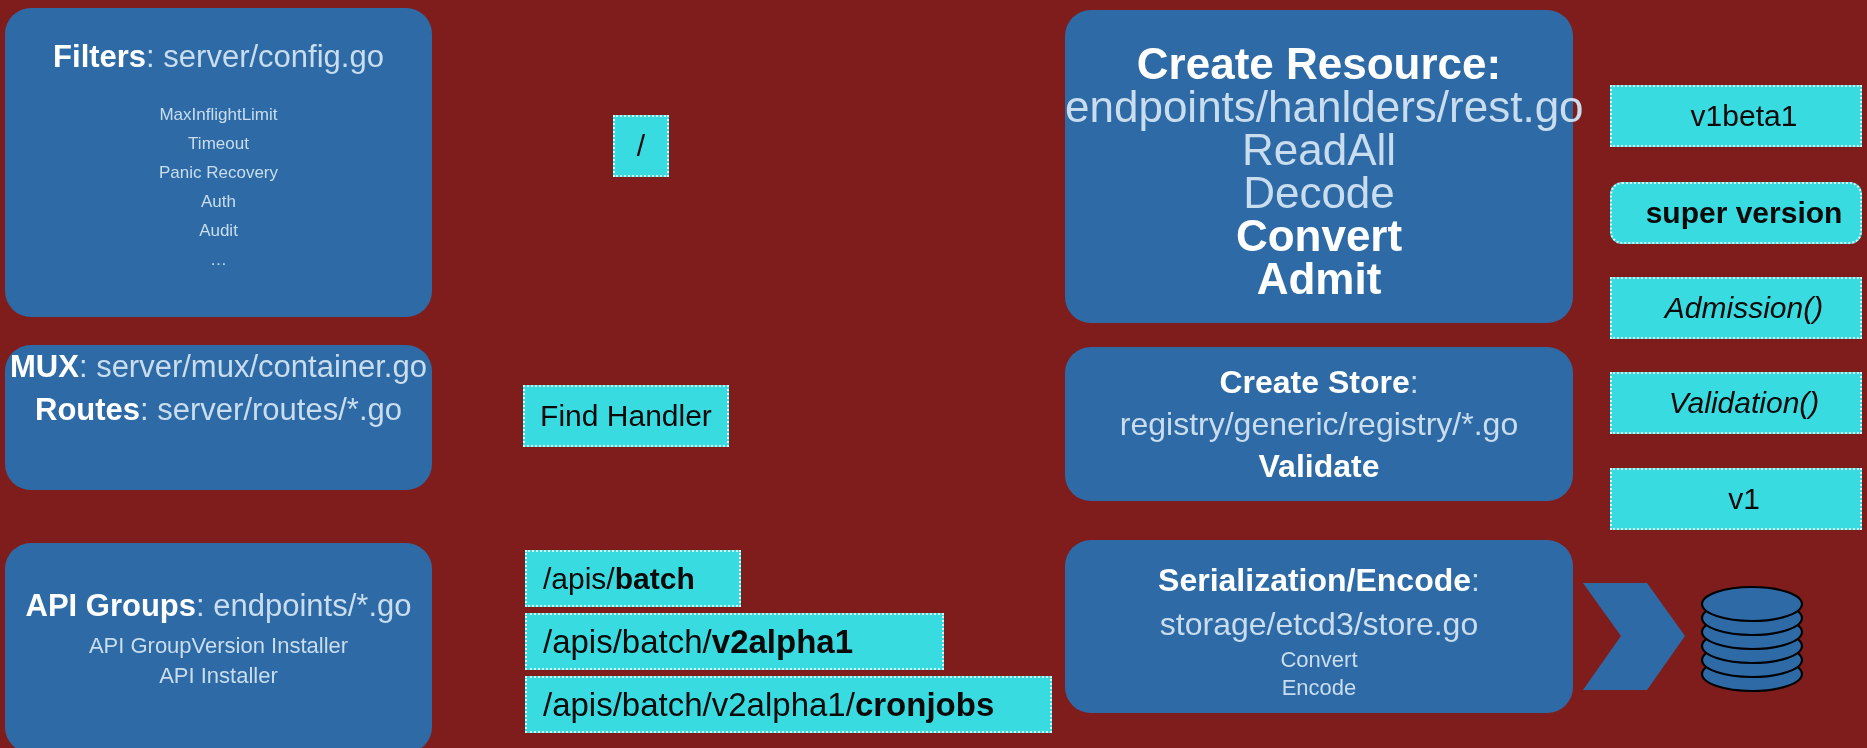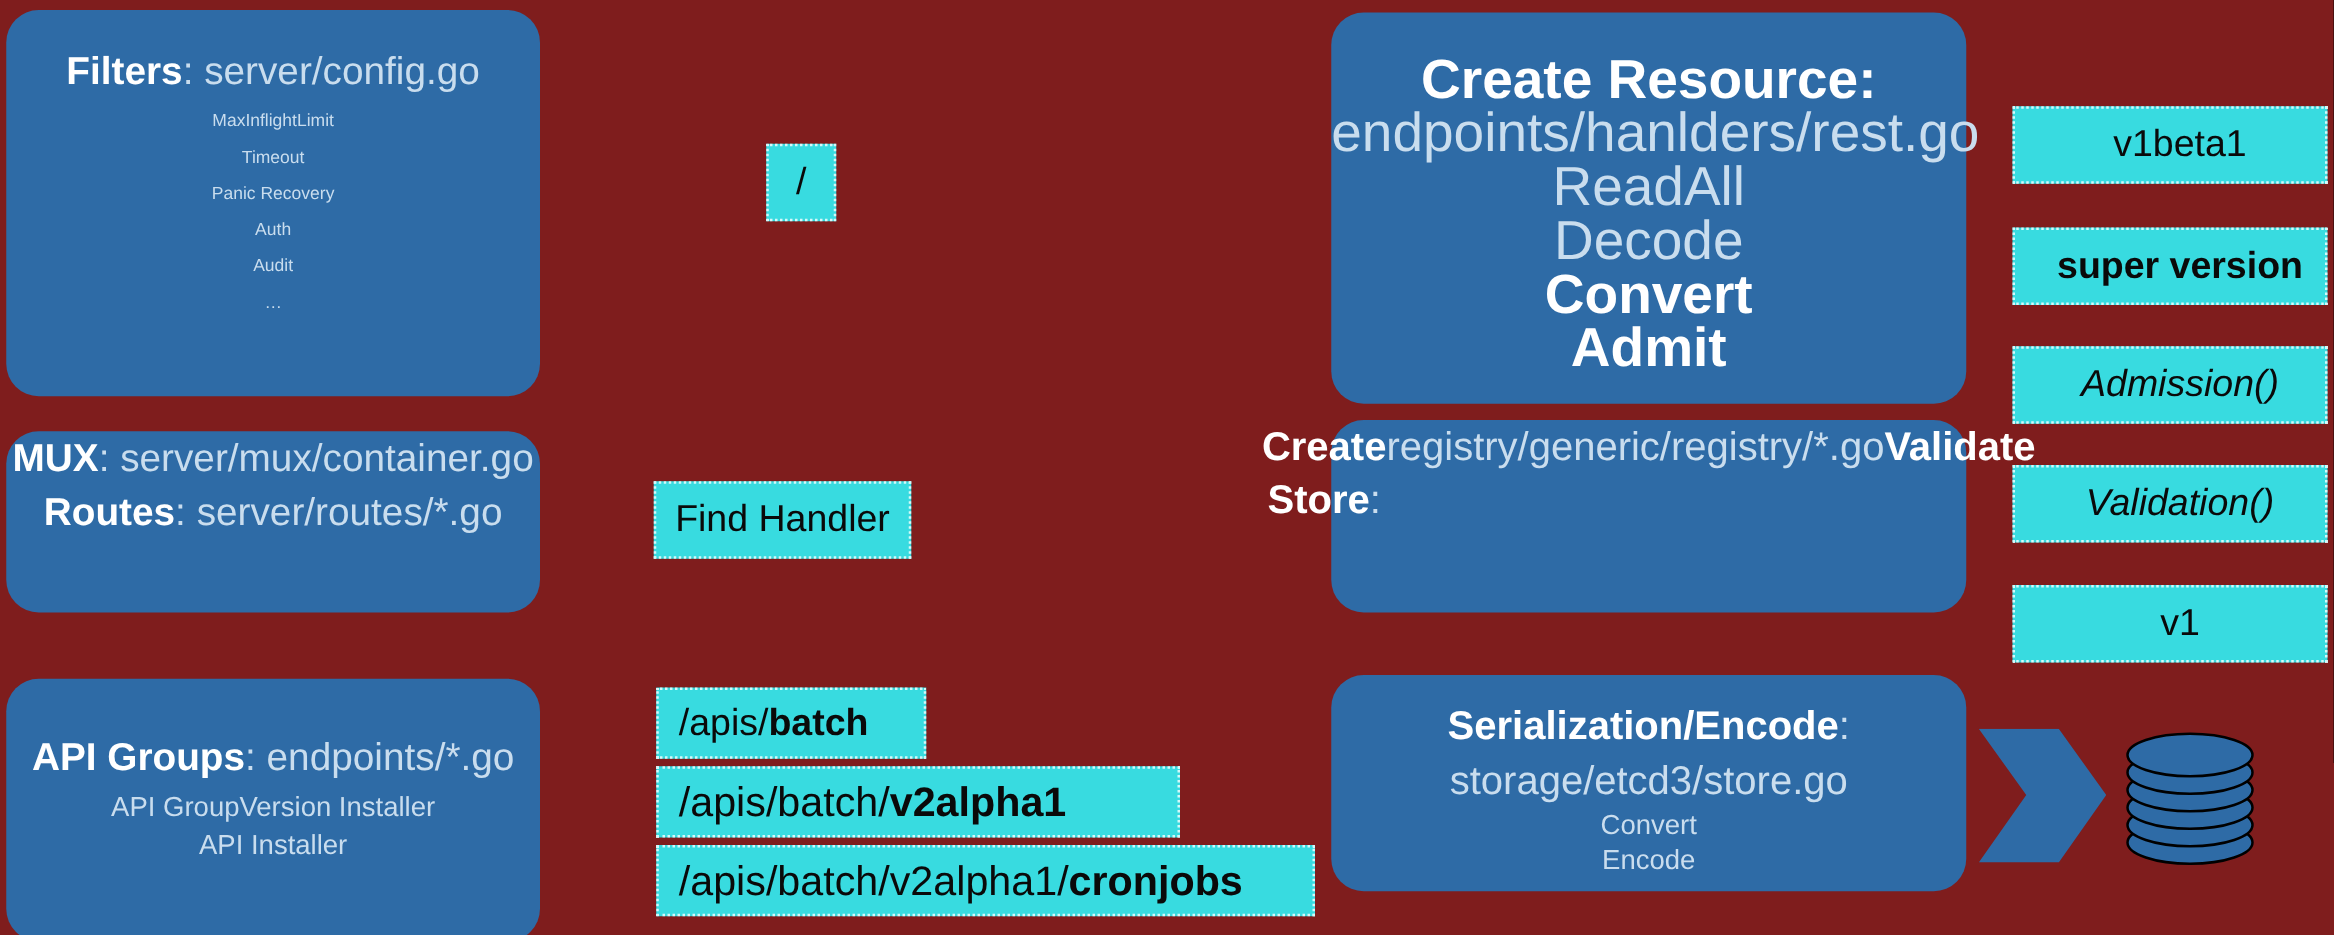--- a/index.html
+++ b/index.html
@@ -14,37 +14,37 @@
   .bluebox .title{color:#c9ddee;}
   .bluebox b{color:#ffffff;font-weight:bold;}
   .boldline{color:#ffffff;font-weight:bold;}
   .cyan{
     position:absolute;background:#38dbe0;color:#0a0a0a;box-sizing:border-box;
     border:2px dotted rgba(240,255,255,0.85);
     display:flex;align-items:center;
   }
   .cyan.center{justify-content:center;}
   .cyan.left{justify-content:flex-start;padding-left:16px;}
-  .lbl-bold{font-weight:bold;}
+  .lbl-bold{font-weight:bold;border-radius:12px;}
   .lbl-italic{font-style:italic;}
 
   
   #box-filters{left:5px;top:8px;width:427px;height:309px;padding-top:30px;}
   #box-filters .title{font-size:31px;line-height:38px;}
-  #box-filters .items{margin-top:6px;font-size:14px;line-height:29px;}
+  #box-filters .items{margin-top:24px;font-size:17px;line-height:29px;}
   #box-mux{left:5px;top:345px;width:427px;height:145px;display:flex;flex-direction:column;justify-content:flex-start;}
   #box-mux .line{font-size:31px;line-height:43px;}
   #box-api-groups{left:5px;top:543px;width:427px;height:210px;padding-top:44px;}
   #box-api-groups .title{font-size:31px;line-height:38px;}
   #box-api-groups .items{margin-top:6px;font-size:22px;line-height:30px;}
 
   
   #box-create-resource{left:1065px;top:10px;width:508px;height:313px;padding-top:32px;}
   #box-create-resource .line{font-size:44px;line-height:43px;}
-  #box-create-store{left:1065px;top:336px;width:508px;height:154px;display:flex;flex-direction:row;justify-content:center;}
+  #box-create-store{left:1065px;top:347px;width:508px;height:154px;display:flex;flex-direction:column;justify-content:center;}
   #box-create-store .line{font-size:32px;line-height:42px;}
   #box-serialization{left:1065px;top:540px;width:508px;height:173px;padding-top:18px;}
   #box-serialization .line{font-size:32px;line-height:44px;}
   #box-serialization .small{font-size:22px;line-height:28px;}
 
   
   #label-root{left:613px;top:115px;width:56px;height:62px;font-size:30px;}
   #label-find-handler{left:523px;top:385px;width:206px;height:62px;font-size:30px;}
   #label-apis-batch{left:525px;top:550px;width:216px;height:57px;font-size:30px;}
   #label-apis-v2{left:525px;top:613px;width:419px;height:57px;font-size:33px;}

